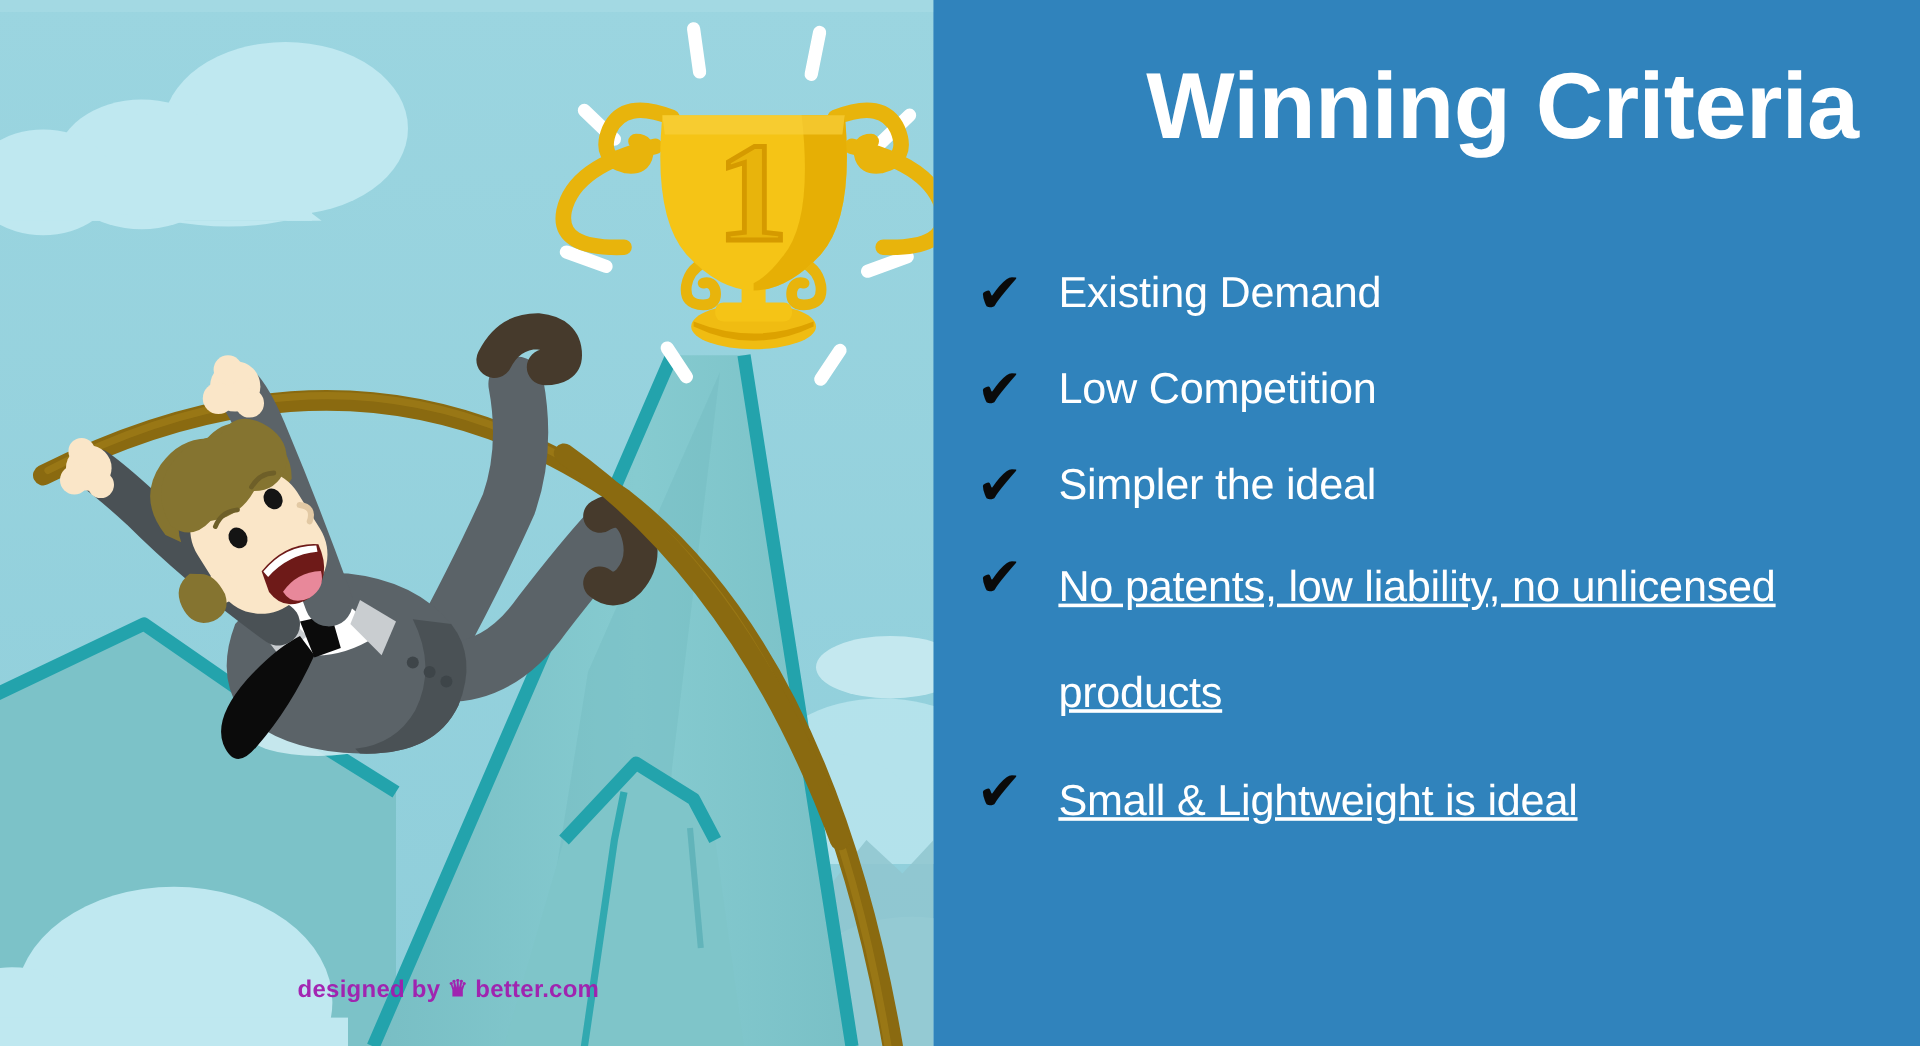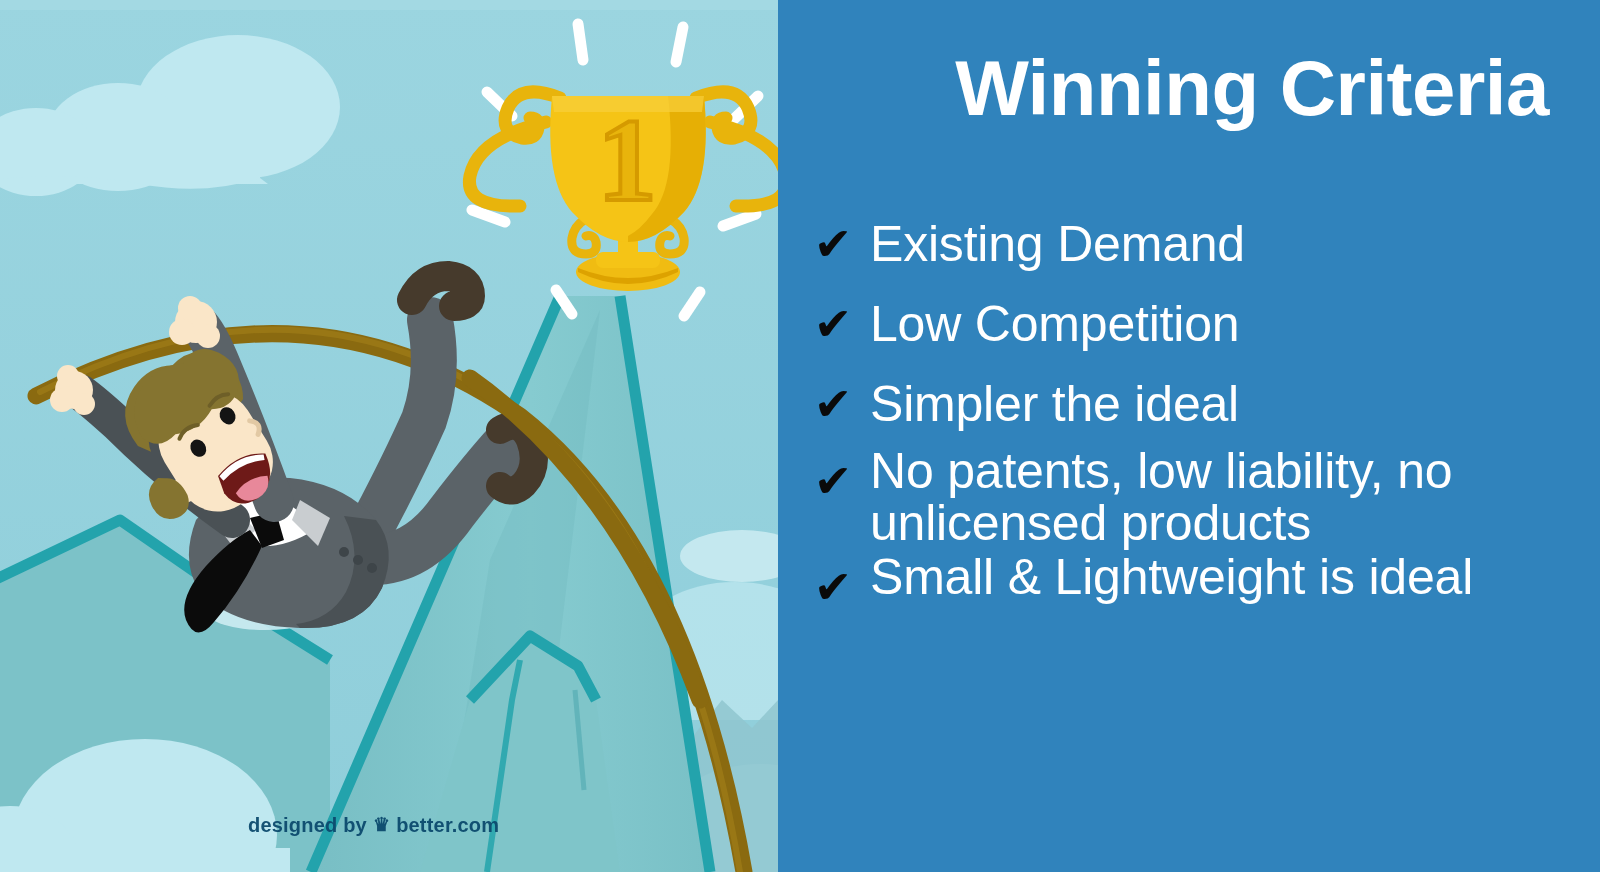--- a/index.html
+++ b/index.html
@@ -75,37 +75,39 @@
     width: 74px;
     text-align: center;
     color: #0A0A0A;
     font-size: 46px;
     line-height: 78px;
     font-weight: normal;
   }
   .criteria-label {
     flex: 1 1 auto;
     color: #FFFFFF;
-    font-size: 50px;
+    font-size: 36px;
     line-height: 78px;
     letter-spacing: -0.2px;
+    margin-left: 12px;
   }
   .criteria-item.multiline .criteria-label {
-    line-height: 52px;
+    line-height: 88px;
+    text-decoration: underline;
   }
   .criteria-item.multiline .check-icon {
     line-height: 72px;
   }
 
   
   #freepik-watermark {
     position: absolute;
     left: 248px;
     top: 814px;
-    color: #0c4a6e;
+    color: #a21caf;
     font-size: 20px;
     font-weight: bold;
     letter-spacing: 0.2px;
     display: flex;
     align-items: center;
     gap: 6px;
     opacity: 0.95;
     white-space: nowrap;
   }
   #freepik-watermark .fp-mark {

